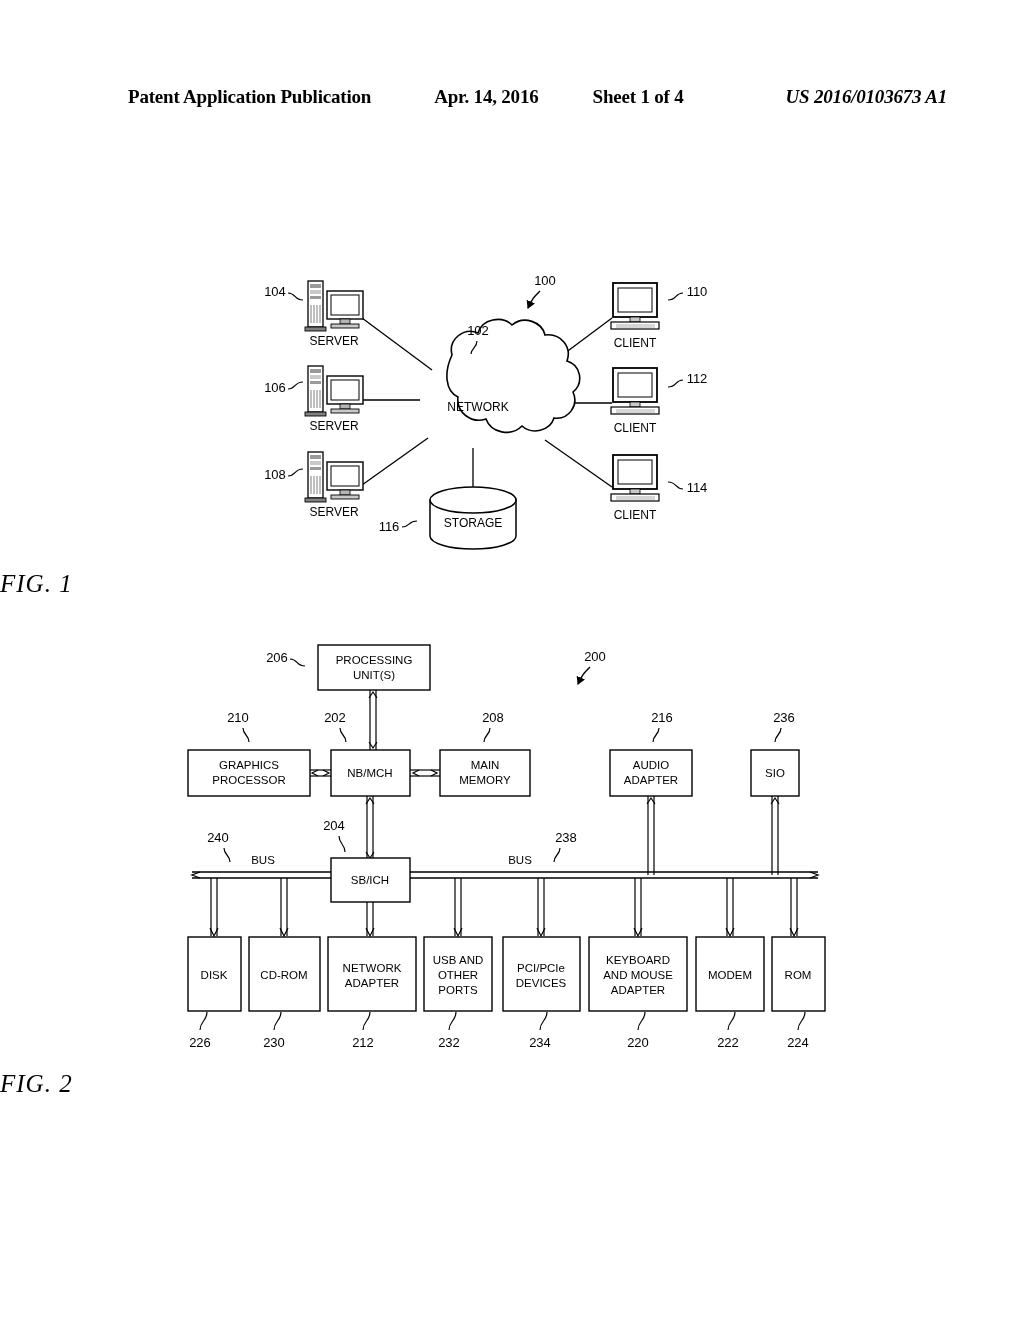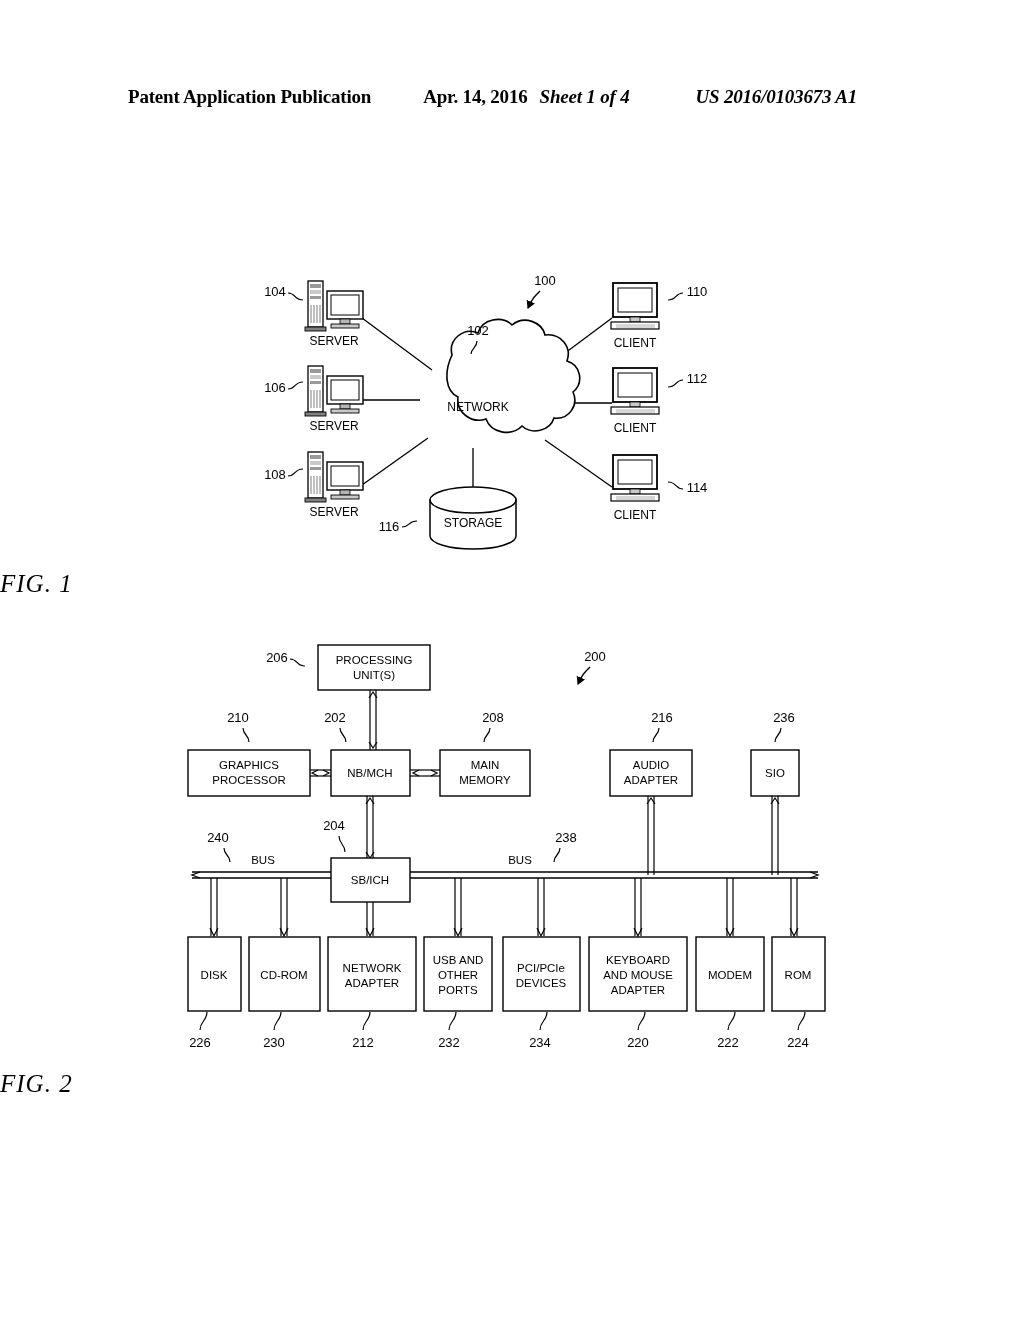--- a/index.html
+++ b/index.html
@@ -23,24 +23,25 @@
     left: 128px;
     width: 768px;
     height: 26px;
     font-family: "Liberation Serif", serif;
     font-weight: bold;
     font-size: 19px;
     letter-spacing: -0.2px;
     white-space: nowrap;
     display: flex;
     align-items: baseline;
+    gap: 36px;
   }
   #page-header .hdr-pub   { }
-  #page-header .hdr-date  { margin-left: 52px; }
-  #page-header .hdr-sheet { margin-left: 12px; font-style: italic; }
+  #page-header .hdr-date  { margin-left: 27px; }
+  #page-header .hdr-sheet { margin-left: 18px; }
   #page-header .hdr-num   { margin-left: 66px; font-style: italic; }
 
   
   .fig-canvas {
     position: absolute;
     left: 0;
     top: 0;
   }
 
   .fig-caption {

